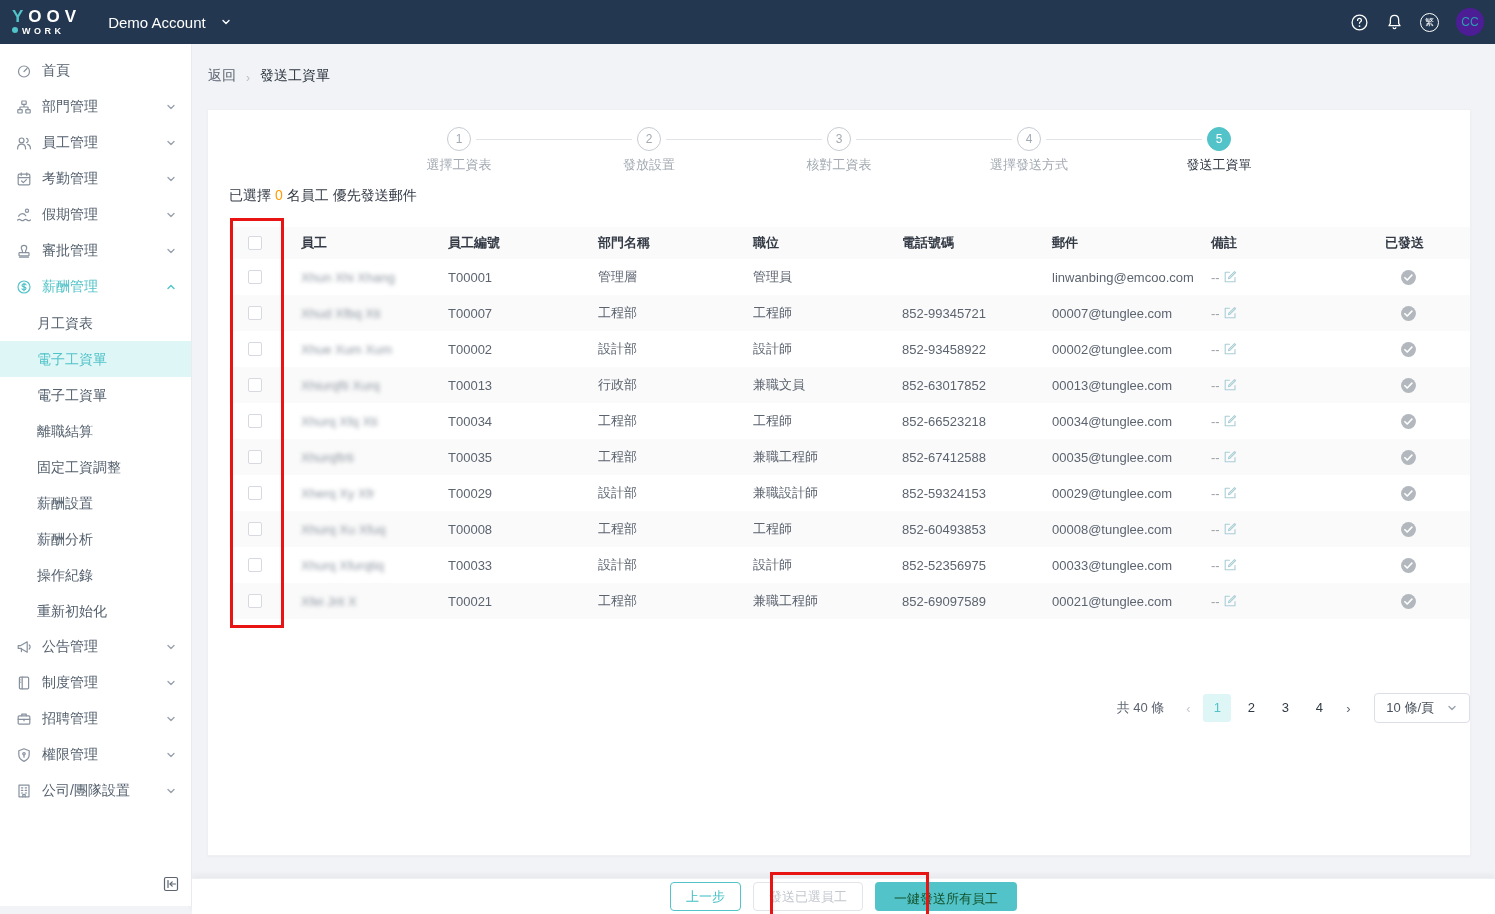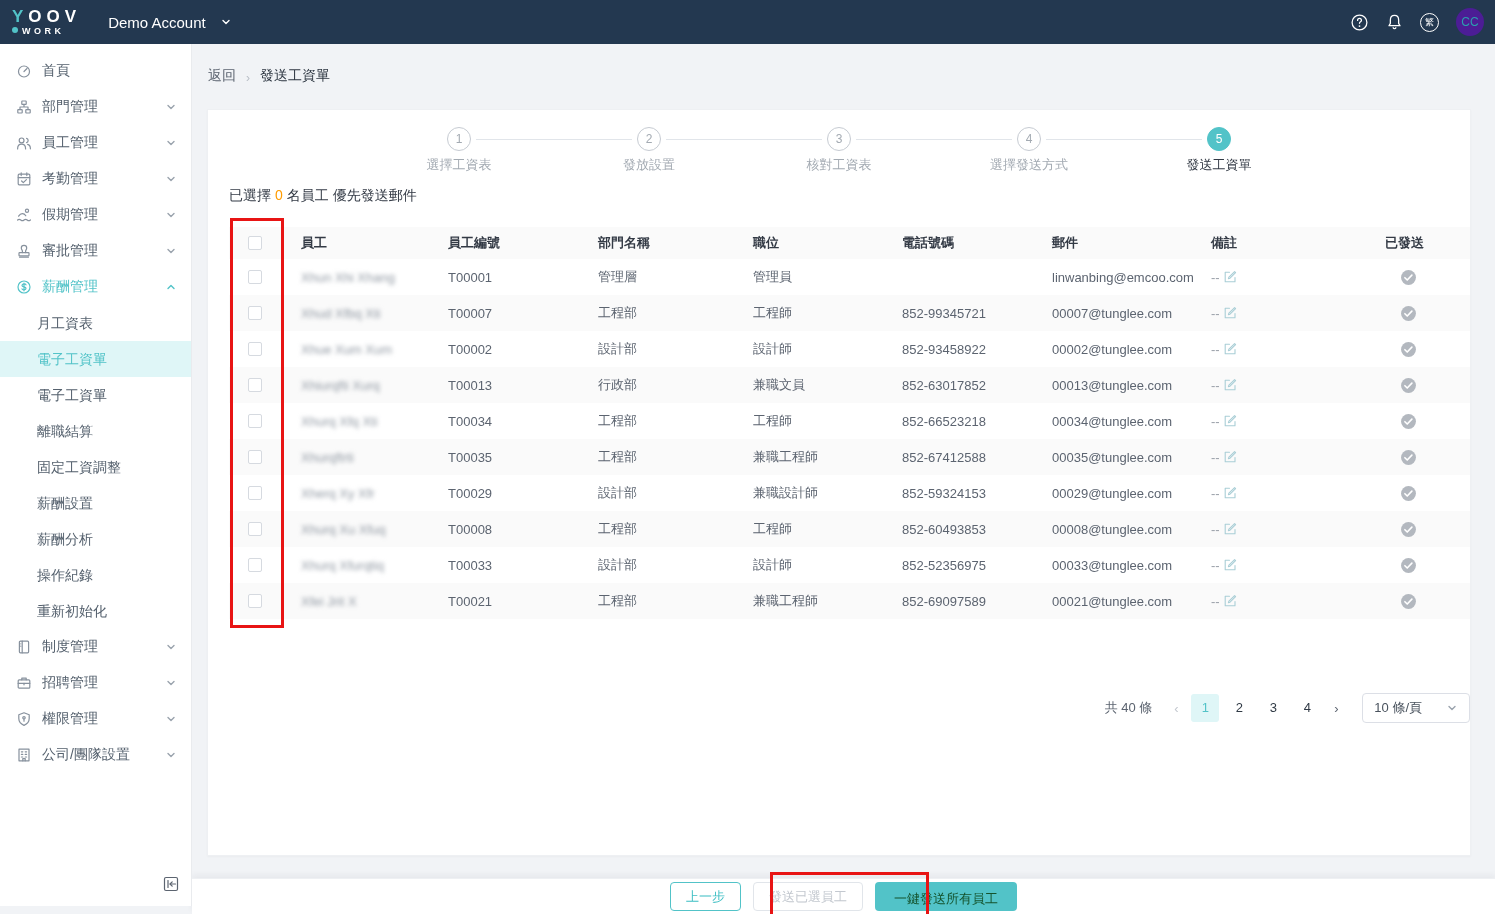--- a/index.html
+++ b/index.html
@@ -81,21 +81,21 @@
 
   
   .pagination{display:flex;align-items:center;justify-content:flex-end;margin-top:74px;font-size:13px;color:#5c6470}
   .pg-total{margin-right:12px;color:#5c6470}
   .pg-arrow{width:24px;height:28px;display:flex;align-items:center;justify-content:center;cursor:pointer;font-size:13px}
   .pg-prev{color:#c3c8cf}
   .pg-next{color:#5c6470}
   .page{min-width:28px;height:28px;line-height:28px;text-align:center;color:#303a45;
     cursor:pointer;border-radius:3px;margin:0 3px}
   .page.active{background:var(--accent-light);color:var(--accent)}
-  .page-size{display:flex;align-items:center;gap:24px;border:1px solid #dcdfe6;border-radius:4px;
+  .page-size{display:flex;align-items:center;gap:12px;border:1px solid #dcdfe6;border-radius:4px;
     height:30px;padding:0 11px;font-size:13px;color:#4a535e;margin-left:14px;background:#fff;cursor:pointer}
   .page-size .chev-s{color:#9aa3ad;display:flex}
 
   
   .footer-bar{position:absolute;left:0;right:0;bottom:0;height:36px;background:#fff;
     border-top:1px solid #eef0f3;box-shadow:0 -3px 6px rgba(31,45,61,.05);
     display:flex;align-items:center;justify-content:center;gap:12px}
   .btn{height:29px;padding:0 15px;border-radius:4px;font-size:13px;font-family:inherit;background:#fff;cursor:pointer}
   .btn-outline{border:1px solid var(--accent);color:#3fbfc4}
   .btn-disabled{border:1px solid #e1e5ea;color:#c3c8cf;cursor:not-allowed}
@@ -251,20 +251,35 @@
       <div class="sub-item">電子工資單</div>
       <div class="sub-item">離職結算</div>
       <div class="sub-item">固定工資調整</div>
       <div class="sub-item">薪酬設置</div>
       <div class="sub-item">薪酬分析</div>
       <div class="sub-item">操作紀錄</div>
       <div class="sub-item">重新初始化</div>
       <div class="side-item">
         <span class="side-icon">
           <svg width="16" height="16" viewBox="0 0 16 16" fill="none" stroke="currentColor" stroke-width="1.2" stroke-linecap="round" stroke-linejoin="round">
+            <path d="M2.2 6.6h2.6l6.4-3.8v10.4L4.8 9.4H2.2z"></path>
+            <path d="M5.4 9.4v3.2"></path>
+            <path d="M13.2 6a2.6 2.6 0 0 1 0 4"></path>
+          </svg>
+        </span>
+        <span class="side-label">公告管理</span>
+        <span class="chev">
+          <svg width="12" height="12" viewBox="0 0 12 12" fill="none" stroke="currentColor" stroke-width="1.4" stroke-linecap="round" stroke-linejoin="round">
+            <polyline points="3,4.5 6,7.5 9,4.5"></polyline>
+          </svg>
+        </span>
+      </div>
+      <div class="side-item">
+        <span class="side-icon">
+          <svg width="16" height="16" viewBox="0 0 16 16" fill="none" stroke="currentColor" stroke-width="1.2" stroke-linecap="round" stroke-linejoin="round">
             <rect x="3.4" y="2.2" width="9.2" height="11.6" rx="1"></rect>
             <path d="M6.2 2.2v11.6"></path>
             <path d="M4.8 4.8h.01M4.8 7.2h.01"></path>
           </svg>
         </span>
         <span class="side-label">制度管理</span>
         <span class="chev">
           <svg width="12" height="12" viewBox="0 0 12 12" fill="none" stroke="currentColor" stroke-width="1.4" stroke-linecap="round" stroke-linejoin="round">
             <polyline points="3,4.5 6,7.5 9,4.5"></polyline>
           </svg>

